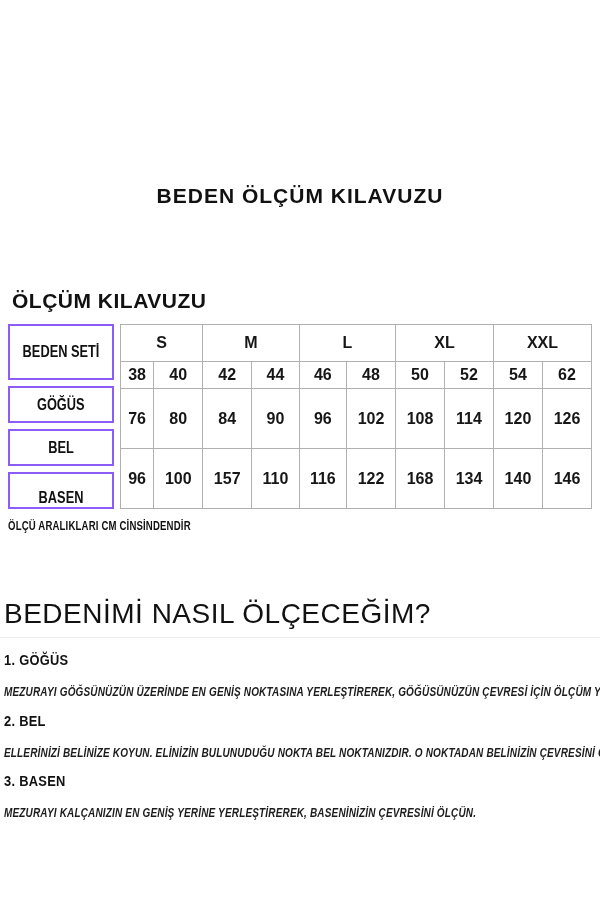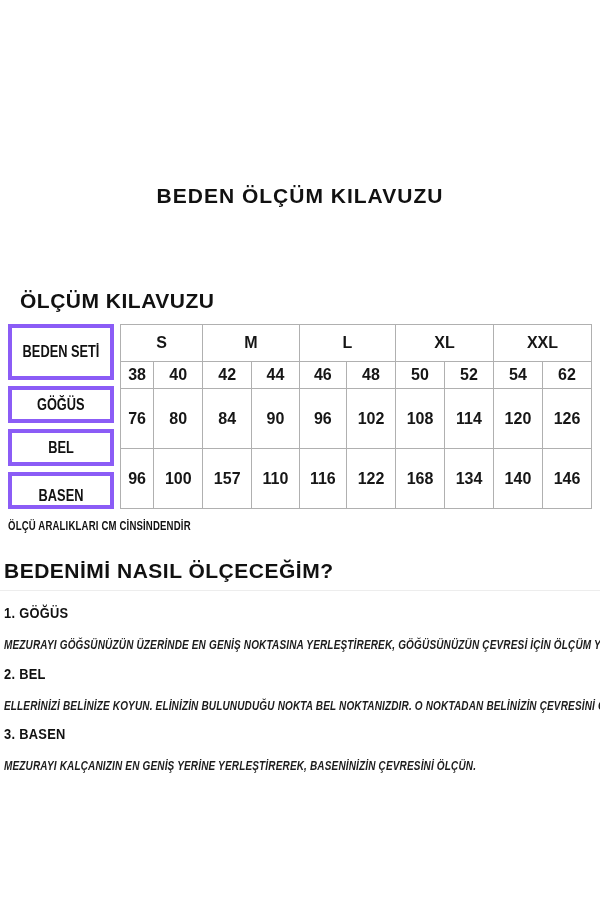--- a/index.html
+++ b/index.html
@@ -12,30 +12,30 @@
   }
   .page { position:relative; width:600px; height:900px; background:#fff; }
 
   .page-title {
     margin-top:185px;
     text-align:center;
     font-size:21px; font-weight:bold; letter-spacing:1px;
     line-height:1;
   }
   .s1-heading {
-    margin:84px 0 0 20px;
+    margin:84px 0 0 12px;
     font-size:21px; font-weight:bold; letter-spacing:0.5px;
     line-height:1;
   }
 
   
   .table-wrap { margin:13px 8px 0 8px; display:flex; }
   .label-col { width:106px; margin-right:6px; display:flex; flex-direction:column; }
   .label-box {
-    border:4px solid #8b5cf6; background:#fff;
+    border:2px solid #8b5cf6; background:#fff;
     display:flex; align-items:center; justify-content:center;
     height:37px; margin-bottom:6px;
     font-weight:bold; font-size:16px;
   }
   .label-box:last-child { margin-bottom:0;align-items:flex-end; }
   .label-box.hdr { height:56px; }
   .cond { display:inline-block; transform:scaleX(0.8); white-space:nowrap; }
 
   table.data-grid { flex:1; border-collapse:collapse; table-layout:fixed; }
   table.data-grid td {
@@ -50,22 +50,22 @@
 
   .footnote {
     margin:11px 0 0 8px;
     font-size:12px; font-weight:bold; letter-spacing:0.2px;
     transform:scaleX(0.8); transform-origin:left center;
     white-space:nowrap; line-height:1;
   }
 
   
   .how-heading {
-    margin:28px 0 0 4px;
-    font-size:21px; font-weight:bold; letter-spacing:0.5px;
+    margin:68px 0 0 4px;
+    font-size:28px; font-weight:normal; letter-spacing:0.5px;
     line-height:1;
   }
   .divider { border:none; border-top:1px solid #ededed; margin-top:9px; width:100%; }
 
   .step-label {
     margin:15px 0 0 4px;
     font-size:14px; font-weight:bold; letter-spacing:0.3px;
     transform:scaleX(0.92); transform-origin:left center;
     white-space:nowrap; line-height:1;
   }

